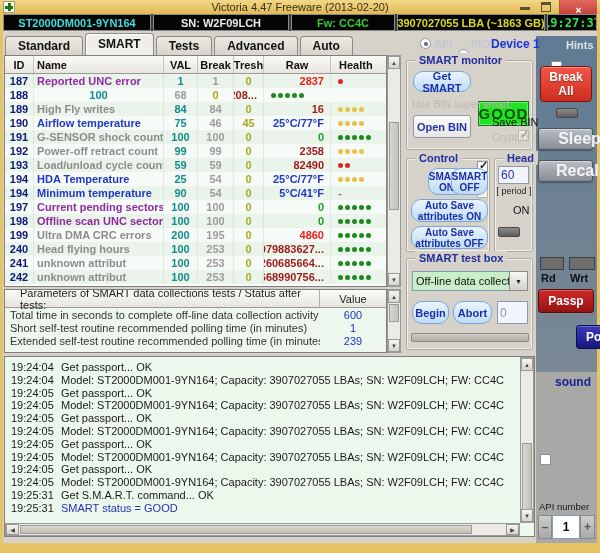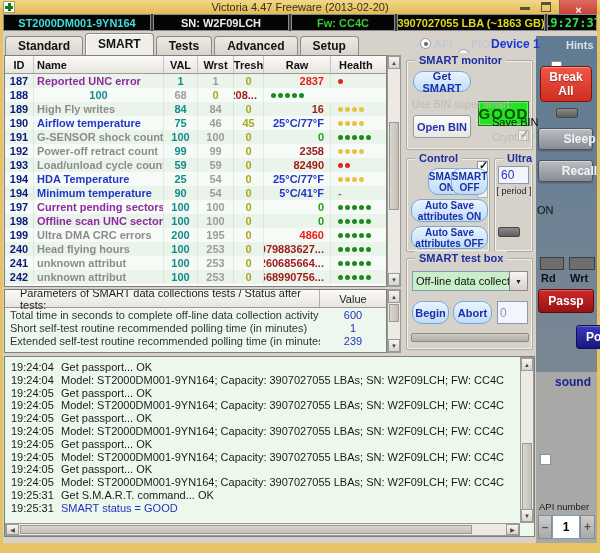--- a/index.html
+++ b/index.html
@@ -114,21 +114,21 @@
   .field.dim{color:#8A92B8;}
   .small-label{font-size:9px;color:#222;text-align:center;}
   .led{background:linear-gradient(#8A8A8A,#5E5E5E);border:1px solid #474747;border-radius:2px;}
   .combo{display:flex;}
   .combo-field{flex:1;background:#C9EFC9;border:1px solid #7F9DB9;border-right:none;font-size:11px;color:#111;display:flex;align-items:center;padding-left:3px;overflow:hidden;white-space:nowrap;}
   .combo-btn{width:17px;background:linear-gradient(#F7F6F3,#D5D2CA);border:1px solid #8A8A8A;display:flex;align-items:center;justify-content:center;}
   .combo-btn::before{content:"\25BC";font-size:7px;color:#222;}
   .progress{background:linear-gradient(#CFCBC2,#B2ADA3);border:1px solid #8F8B82;border-radius:2px;}
 
   .btn-break{background:linear-gradient(#F25648,#CE2D1F);border:1px solid #7E150B;border-radius:4px;color:#FFF;font-weight:bold;font-size:12px;box-shadow:inset 0 1px 0 rgba(255,255,255,.35);text-shadow:0 1px 1px rgba(0,0,0,.35);}
-  .btn-steel{background:linear-gradient(#B9BEC5,#878D95);border:1px solid #4F545B;border-radius:3px;color:#F4F4F4;font-weight:bold;font-size:12px;box-shadow:0 1px 2px rgba(0,0,0,.3),inset 0 1px 0 rgba(255,255,255,.4);padding-left:28px;}
+  .btn-steel{background:linear-gradient(#B9BEC5,#878D95);border:1px solid #4F545B;border-radius:3px;color:#F4F4F4;font-weight:bold;font-size:16px;box-shadow:0 1px 2px rgba(0,0,0,.3),inset 0 1px 0 rgba(255,255,255,.4);padding-left:28px;}
   .btn-passp{background:linear-gradient(#CE2A2A,#951313);border:1px solid #5E0B0B;border-radius:3px;color:#FFF;font-weight:bold;font-size:12px;box-shadow:inset 0 1px 0 rgba(255,255,255,.25);}
   .btn-power{background:linear-gradient(#3A3ABF,#17177E);border:1px solid #0E0E52;border-radius:3px;color:#FFF;font-weight:bold;font-size:12px;box-shadow:inset 0 1px 0 rgba(255,255,255,.25);}
   .led2{background:#6E6E6E;border:1px solid #3E3E3E;}
   .strip-label{font-size:11px;font-weight:bold;color:#0E0E0E;}
   .sound-label{font-size:12px;font-weight:bold;color:#1A2390;}
   .api-label{font-size:9.5px;color:#1A1A1A;}
   .spinbtn{background:linear-gradient(#CDCDCD,#A9A9A9);border:1px solid #8A8A8A;color:#555;display:flex;align-items:center;justify-content:center;font-size:12px;font-weight:bold;}
   .spinfield{background:#FFF;border:1px solid #7F9DB9;text-align:center;font-weight:bold;font-size:12px;font-family:"Liberation Sans",sans-serif;padding:0;}
 </style>
 </head>
@@ -155,36 +155,36 @@
 
 <div class="abs main"></div>
 <div class="abs slate"></div>
 <div class="abs gpanel"></div>
 
 <div class="abs tabs">
     <div class="tab">Standard</div>
     <div class="tab active">SMART</div>
     <div class="tab">Tests</div>
     <div class="tab">Advanced</div>
-    <div class="tab">Setup</div>
+    <div class="tab">Auto</div>
   </div>
 <div class="abs radio sel" style="left:420px;top:38px;"></div>
 <div class="abs pale" style="left:434px;top:38px;">API</div>
 <div class="abs radio" style="left:458px;top:38px;"></div>
 <div class="abs pale" style="left:471px;top:38px;">PIO</div>
 <div class="abs device-label" style="left:491px;top:37px;">Device 1</div>
 <div class="abs cb" style="left:551px;top:39px;"></div>
 <div class="abs hints-label" style="left:566px;top:39px;">Hints</div>
 
 <div class="abs smart-table">
   <div class="thead">
     <div class="h-id">ID</div>
     <div>Name</div>
     <div class="h-val">VAL</div>
-    <div class="h-wrst">Wrst</div>
+    <div class="h-wrst">Break</div>
     <div class="h-tresh">Tresh</div>
     <div class="h-raw">Raw</div>
     <div class="h-health">Health</div>
   </div>
   <div>
       <div class="trow alt">
         <div class="tc c-id">187</div>
         <div class="tc c-name ns-alert">Reported UNC error</div>
         <div class="tc c-val">1</div>
         <div class="tc c-wrst">1</div>
@@ -442,26 +442,26 @@
 
 <div class="abs group" style="left:406px;top:158px;width:84px;height:94px;">
   <div class="glabel">Control</div>
 </div>
 <div class="abs btn btn-blue" style="left:428px;top:168px;width:37px;height:27px;font-size:10px;line-height:11px;">SMART ON</div>
 <div class="abs btn btn-blue" style="left:451px;top:168px;width:37px;height:27px;font-size:10px;line-height:11px;">SMART OFF</div>
 <div class="abs btn btn-blue" style="left:411px;top:199px;width:77px;height:23px;font-size:10px;line-height:11px;">Auto Save attributes ON</div>
 <div class="abs btn btn-blue" style="left:411px;top:226px;width:77px;height:23px;font-size:10px;line-height:11px;">Auto Save attributes OFF</div>
 
 <div class="abs group" style="left:494px;top:158px;width:39px;height:94px;">
-  <div class="glabel">Ultra</div>
+  <div class="glabel">Head</div>
 </div>
 <input class="abs field" style="left: 498px; top: 166px; width: 31px; height: 18px;" value="60">
 <div class="abs small-label" style="left:492px;top:186px;width:44px;">[ period ]</div>
 <div class="abs cb" style="left:498px;top:205px;"></div>
-<div class="abs plain-label" style="left:513px;top:204px;margin-left:24px;">ON</div>
+<div class="abs plain-label" style="left:513px;top:204px;">ON</div>
 <div class="abs led" style="left:498px;top:227px;width:22px;height:10px;"></div>
 
 <div class="abs group" style="left:406px;top:258px;width:127px;height:92px;">
   <div class="glabel">SMART test box</div>
 </div>
 <div class="abs combo" style="left:412px;top:271px;width:116px;height:20px;">
   <div class="combo-field">Off-line data collect</div>
   <div class="combo-btn"></div>
 </div>
 <div class="abs btn btn-blue" style="left:412px;top:301px;width:37px;height:23px;">Begin</div>

